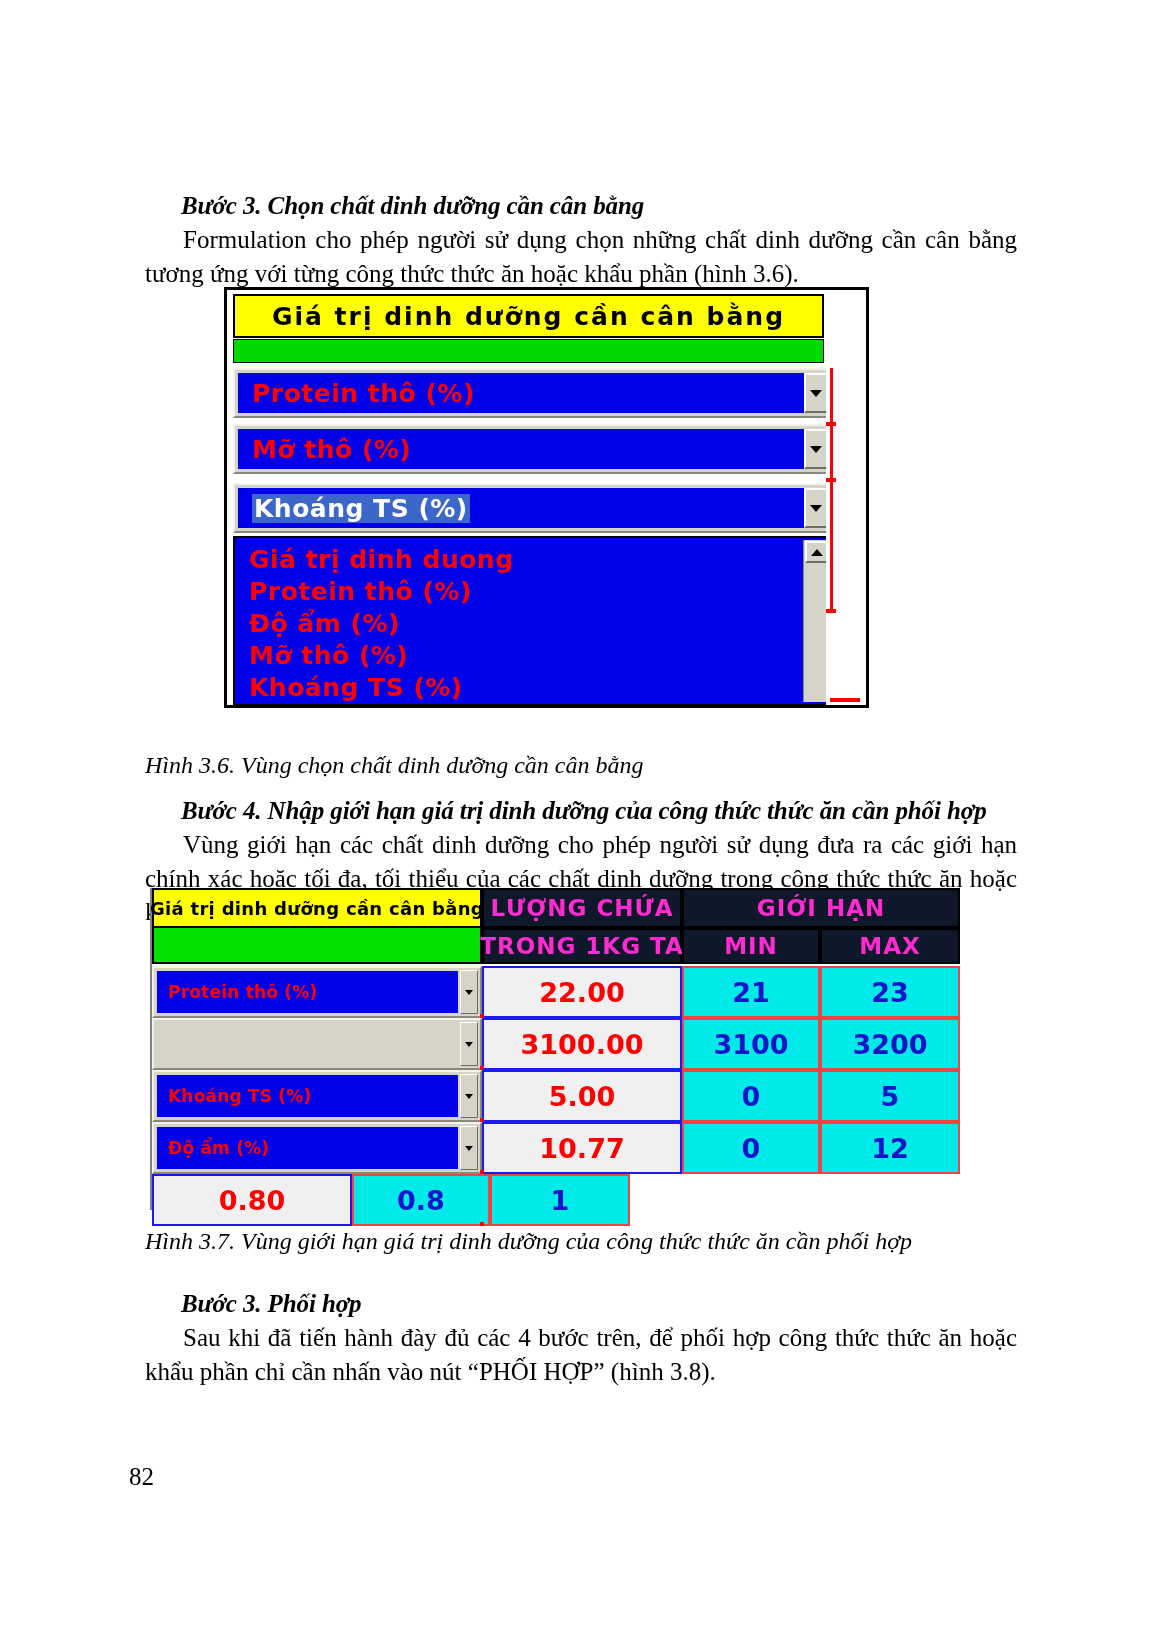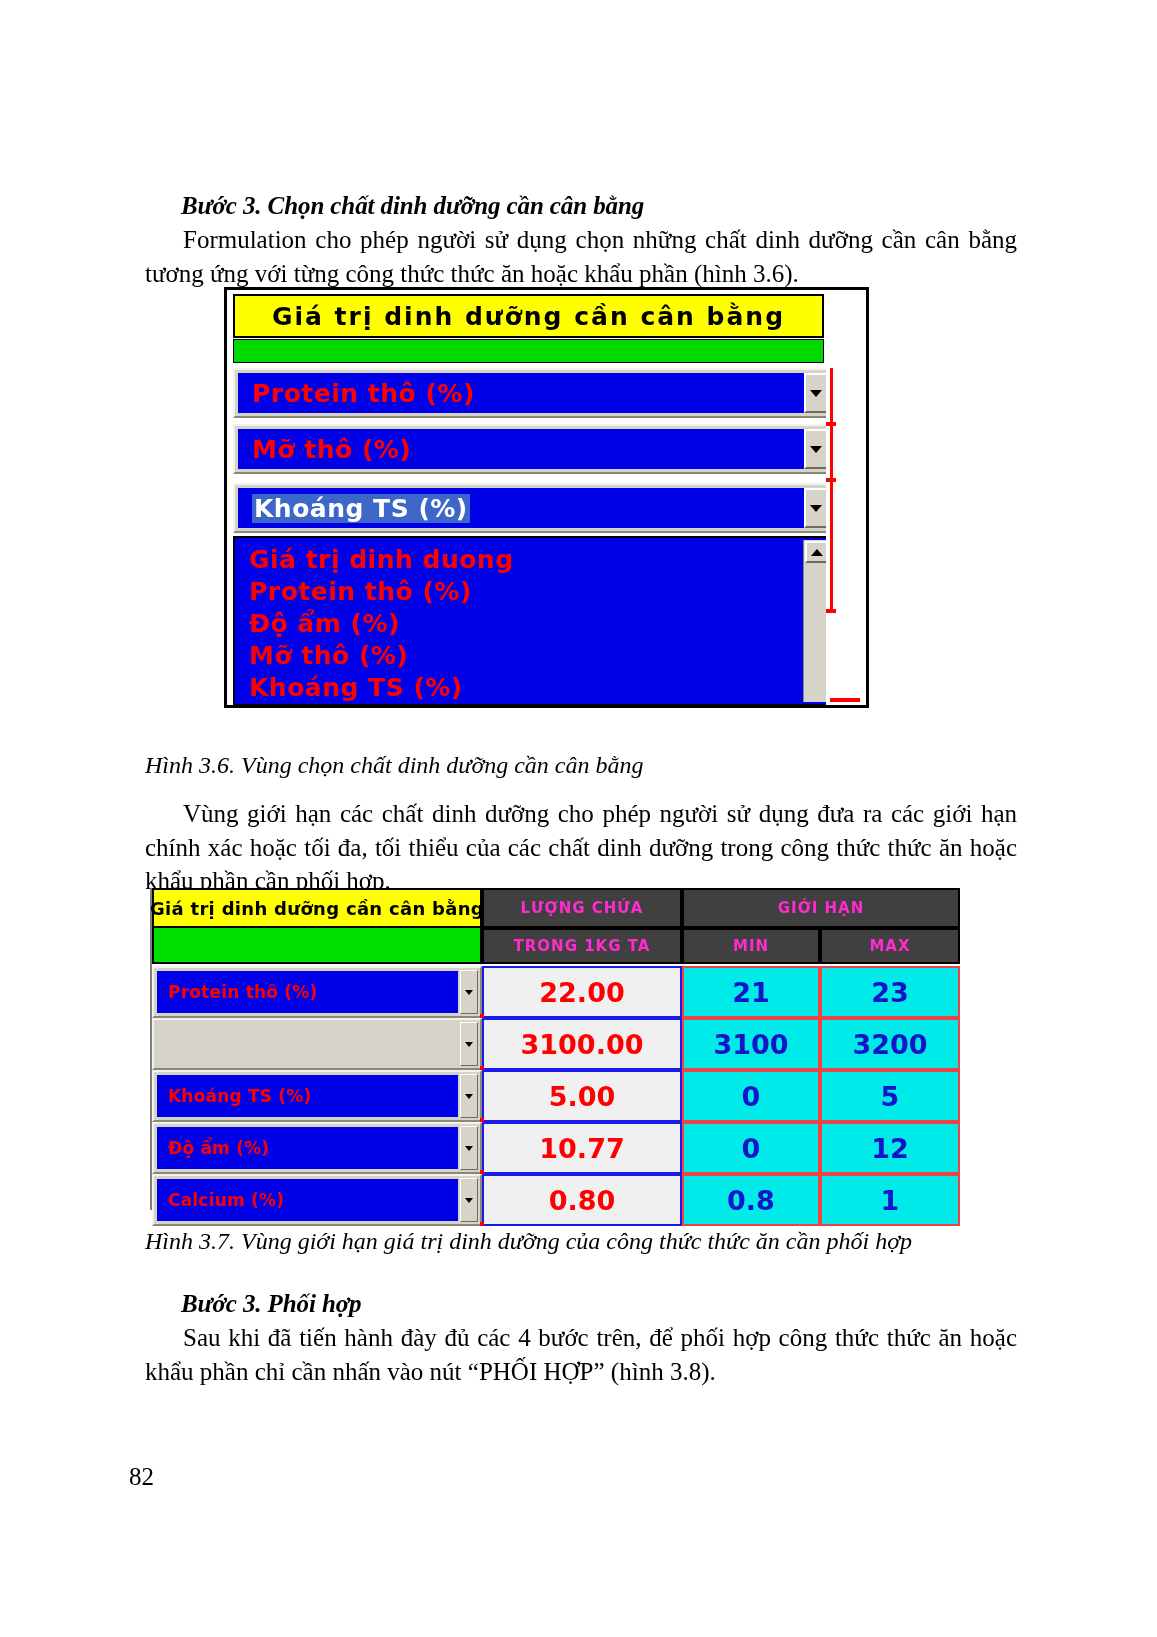--- a/index.html
+++ b/index.html
@@ -254,23 +254,23 @@
     font-size: 18px;
     border: 2px solid #000000;
     letter-spacing: 0.3px;
   }
   .hdr-green {
     background: #00e000;
     border: 2px solid #000000;
     border-top: none;
   }
   .hdr-blue {
-    background: #404040;
+    background: #0f172a;
     color: #ff2bd0;
-    font-size: 15px;
+    font-size: 23px;
     border: 2px solid #000000;
     letter-spacing: 1px;
   }
 
   .f37-body-row {
     position: absolute;
     left: 0;
     width: 100%;
     display: flex;
     height: 52px;
@@ -424,20 +424,21 @@
       <div class="f36-redline" style="left:0px; top:132px; width:10px; height:4px;"></div>
       <div class="f36-redline" style="left:0px; top:188px; width:10px; height:4px;"></div>
       <div class="f36-redline" style="left:0px; top:319px; width:10px; height:4px;"></div>
       <div class="f36-redline" style="left:4px; top:408px; width:30px; height:4px;"></div>
     </div>
   </div>
 
   <div class="caption" style="top:752px;">Hình 3.6. Vùng chọn chất dinh dưỡng cần cân bằng</div>
 
   <div class="textcol" style="top:795px;">
+    <div class="heading">Bước 4. Nhập giới hạn giá trị dinh dưỡng của công thức thức ăn cần phối hợp</div>
     <div class="para">Vùng giới hạn các chất dinh dưỡng cho phép người sử dụng đưa ra các giới hạn chính xác hoặc tối đa, tối thiểu của các chất dinh dưỡng trong công thức thức ăn hoặc khẩu phần cần phối hợp.</div>
   </div>
 
   <div id="fig37">
 
     <div class="f37-row" style="top:0px; height:40px;">
       <div class="hdr-cell hdr-yellow f37-c1">Giá trị dinh dưỡng cần cân bằng</div>
       <div class="hdr-cell hdr-blue f37-c2">LƯỢNG CHỨA</div>
       <div class="hdr-cell hdr-blue" style="width:278px;">GIỚI HẠN</div>
     </div>
@@ -496,28 +497,20 @@
         <div class="ab">
             <i class="tri-down-sm"></i>
           </div>
       </div>
       <div class="val">10.77</div>
       <div class="lim min">0</div>
       <div class="lim max">12</div>
     </div>
 
     <div class="f37-body-row" style="top:286px;">
-      <div class="cb">
-        <div class="f">
-          <span>Calcium (%)</span>
-        </div>
-        <div class="ab">
-            <i class="tri-down-sm"></i>
-          </div>
-      </div>
       <div class="val">0.80</div>
       <div class="lim min">0.8</div>
       <div class="lim max">1</div>
     </div>
 
     <div class="f37-redtick" style="top:126px;"></div>
     <div class="f37-redtick" style="top:178px;"></div>
     <div class="f37-redtick" style="top:230px;"></div>
     <div class="f37-redtick" style="top:282px;"></div>
     <div class="f37-redtick" style="top:334px;"></div>

